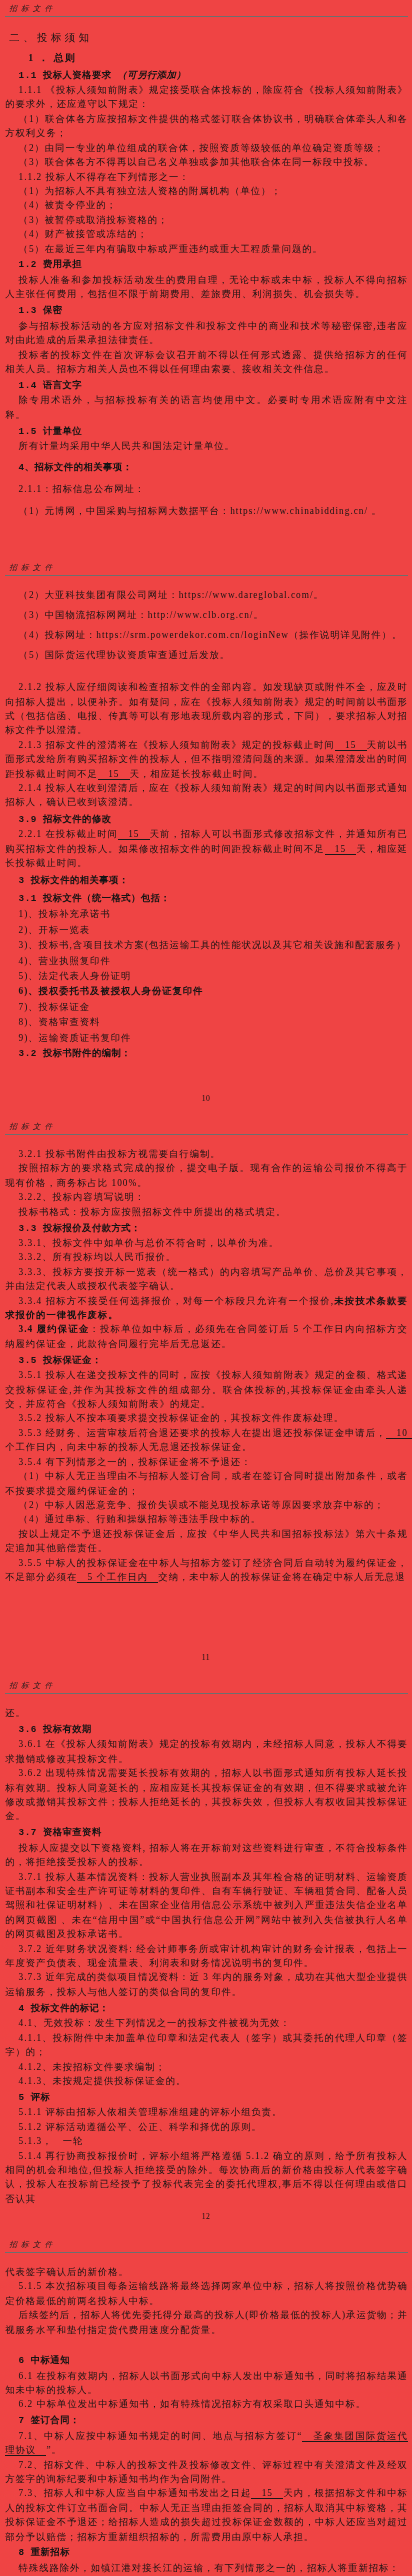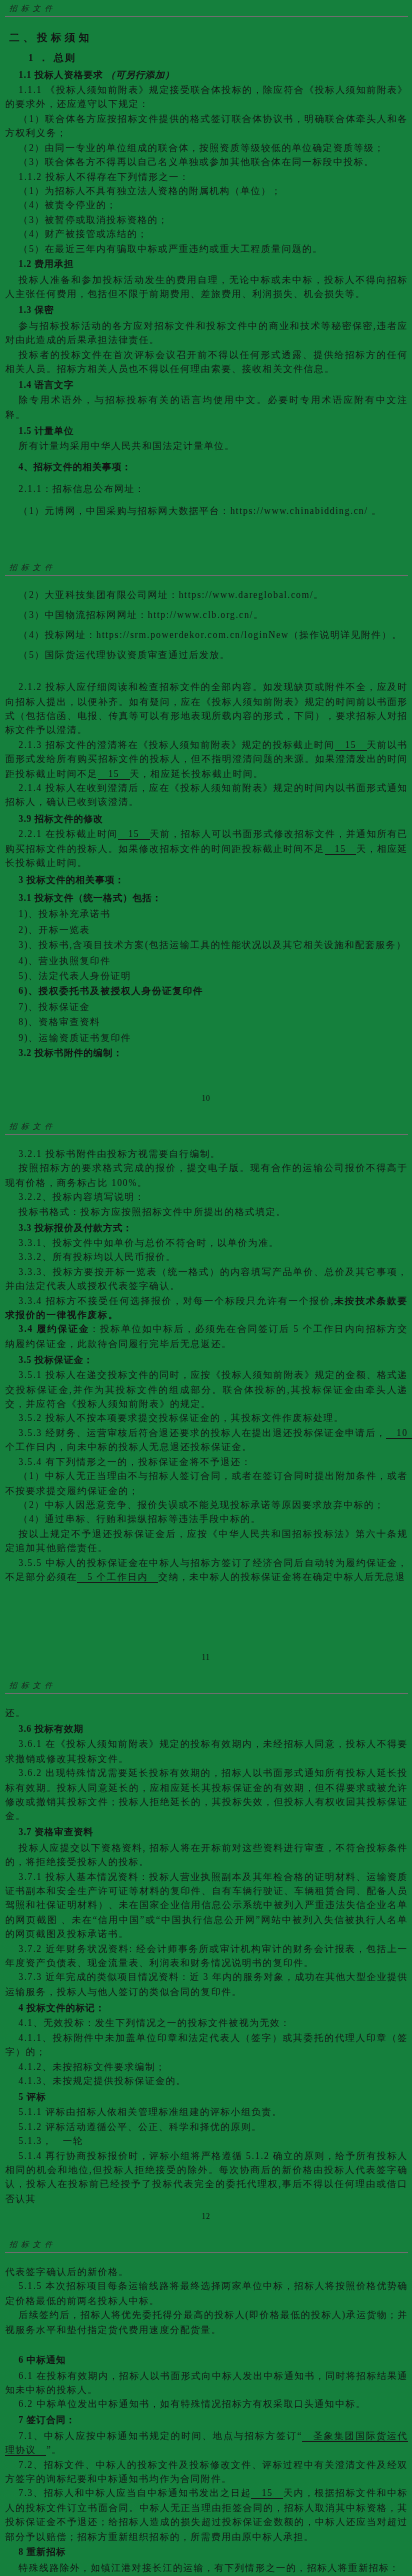--- a/index.html
+++ b/index.html
@@ -1,26 +1,26 @@
 <!DOCTYPE html>
 <html style="font-size:8.2px"><head>
 <meta charset="utf-8">
 <style>
   html,body{margin:0;padding:0;background:#ffffff;}
   body{width:412px;font-family:"Liberation Serif","DejaVu Serif",serif;color:#141414;}
   .doc{width:412px;}
-  .page{position:relative;height:559px;overflow:hidden;box-sizing:border-box;padding:3.1px 4.1px 0 5.2px;background:#15803d;}
+  .page{position:relative;height:559px;overflow:hidden;box-sizing:border-box;padding:3.1px 4.1px 0 5.2px;background:#ef4444;}
   .page-header{font-size:7.7px;font-style:italic;letter-spacing:4.1px;margin:1px 0 0 4.1px;color:#1c1c1c;}
   .header-rule{height:1px;background:#6e6e6e;margin-top:1.5px;}
   .page-content{margin-top:12.4px;}
   .blk{font-size:9.3px;line-height:14.4px;text-align:justify;letter-spacing:1px;margin:0;}
   .p{text-indent:13.4px;}
   .p0{text-indent:0;}
-  .h3{font-weight:bold;text-indent:13.4px;line-height:15.5px;margin-top:1.5px;letter-spacing:0.5px;}
-  .h1{font-weight:bold;font-size:10.3px;letter-spacing:3.6px;text-indent:4.1px;line-height:17.5px;margin-top:8px;}
+  .h3{font-weight:bold;text-indent:13.4px;line-height:15.5px;margin-top:1.5px;letter-spacing:0.5px;font-family:Liberation Mono, monospace;}
+  .h1{font-weight:normal;font-size:10.3px;letter-spacing:3.6px;text-indent:4.1px;line-height:17.5px;margin-top:8px;}
   .h2{font-weight:bold;font-size:9.8px;letter-spacing:1.5px;text-indent:23px;line-height:16.5px;margin-top:3.1px;}
   .u{border-bottom:0.5px solid #1a1a1a;}
   .b{font-weight:bold;}
   .i{font-style:italic;}
   .page-num{position:absolute;left:0;right:0;bottom:15.5px;text-align:center;font-size:7.7px;letter-spacing:0.5px;color:#111;}
 </style>
 </head>
 <body>
 
 <div class="doc" id="doc">

